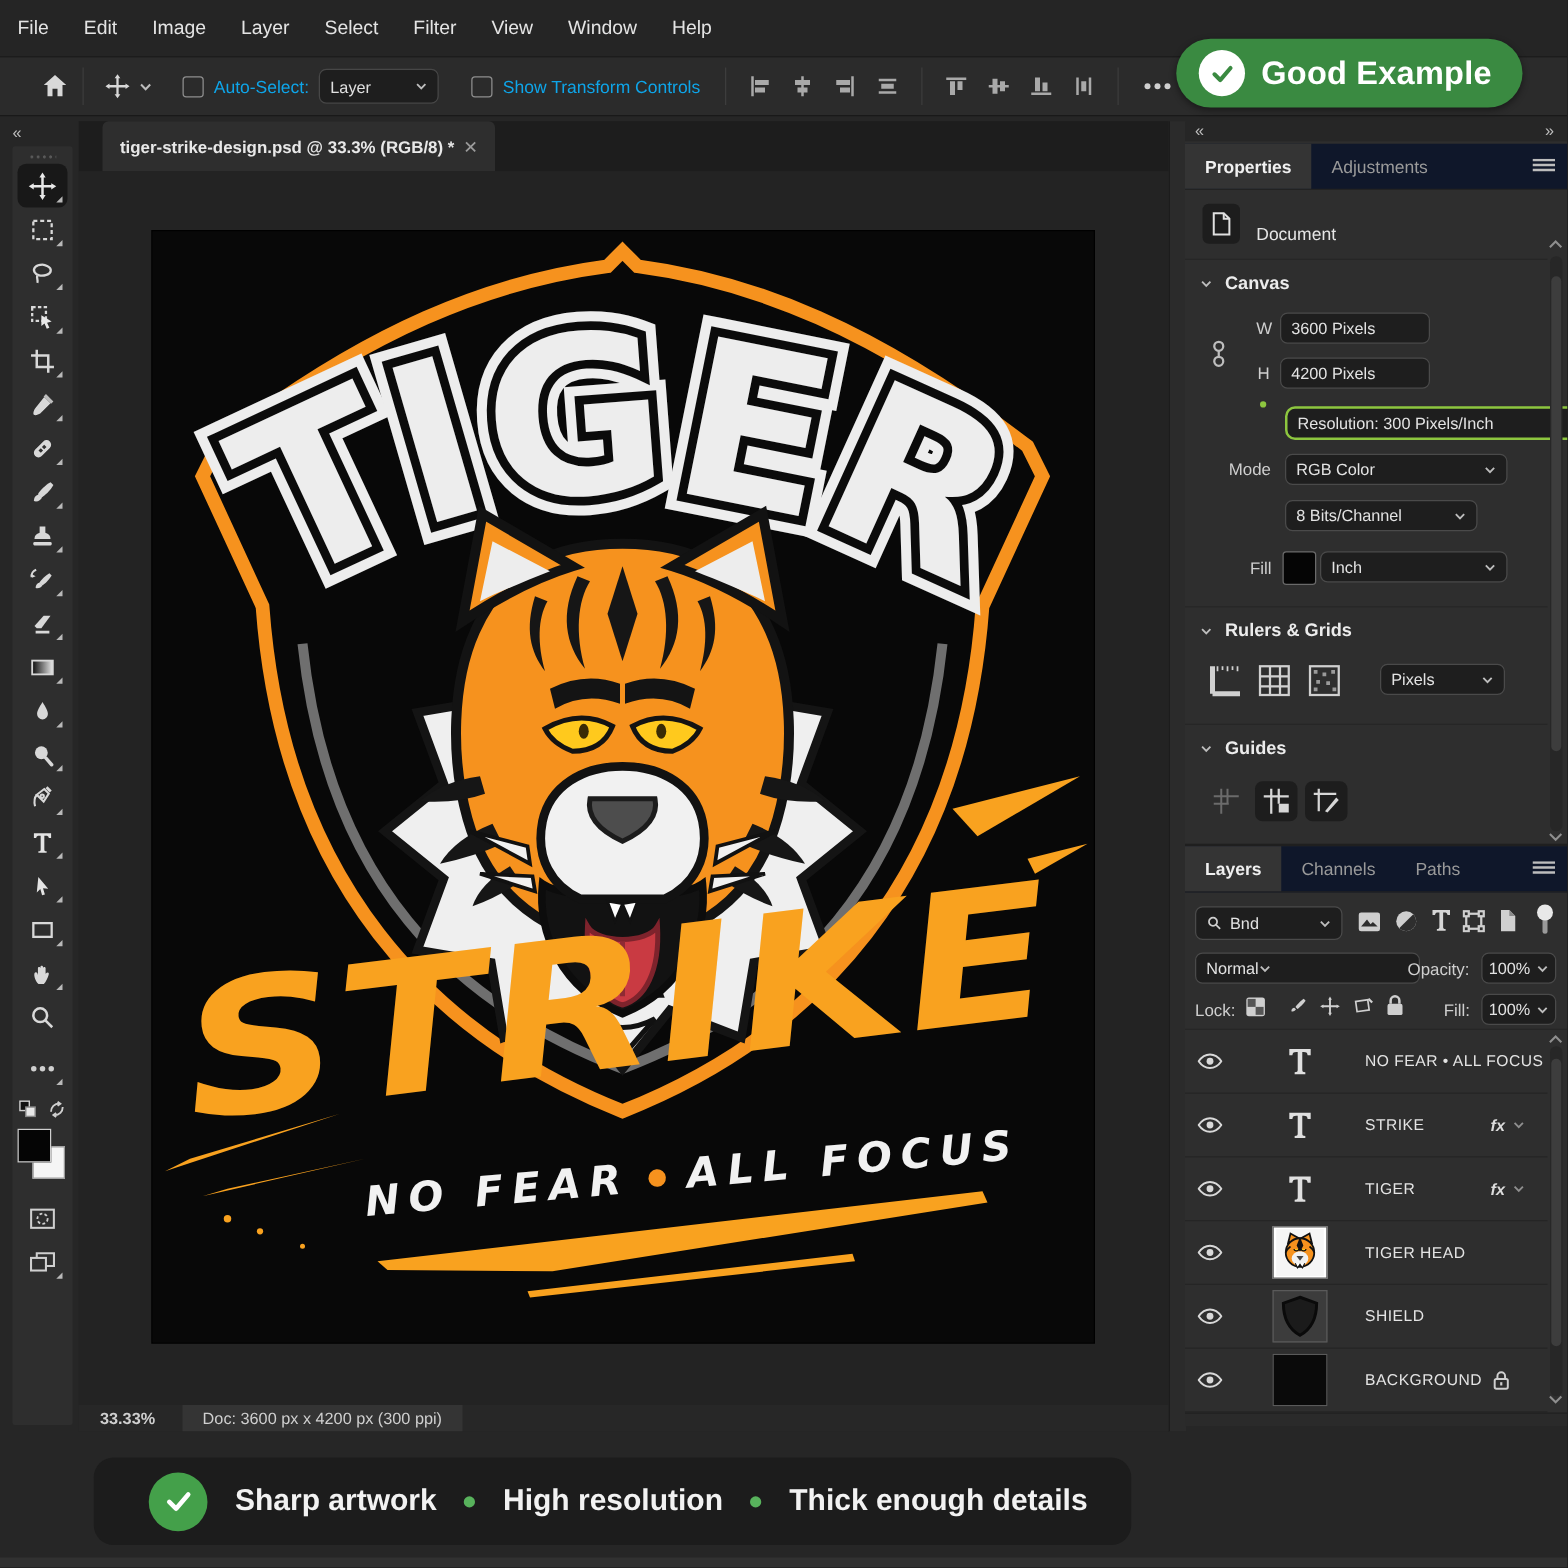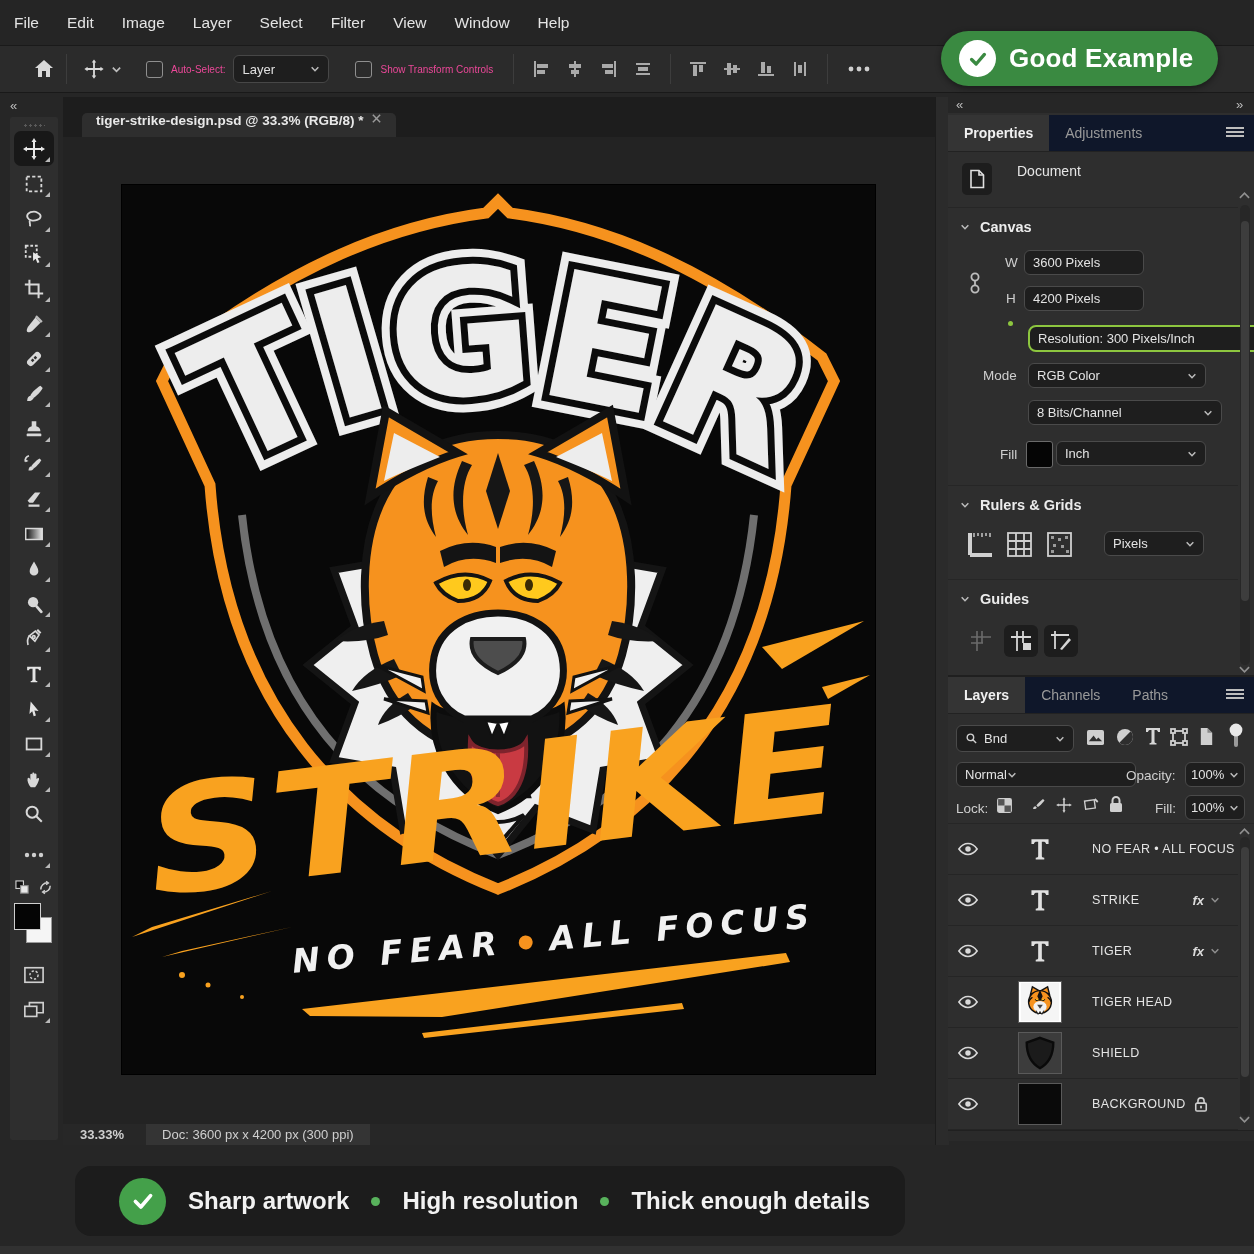--- a/index.html
+++ b/index.html
@@ -7,21 +7,21 @@
        font-family:"Liberation Sans",sans-serif;color:#dcdcdc;}
   .abs{position:absolute;}
   
   .menubar{position:absolute;left:0;top:0;width:1254px;height:45px;background:#252525;
            display:flex;align-items:center;border-bottom:1px solid #1a1a1a;}
   .menu-item{padding:0 14px;font-size:15.5px;color:#e4e4e4;cursor:default;}
   .optionsbar{position:absolute;left:0;top:46px;width:1254px;height:46px;background:#2b2b2b;
               display:flex;align-items:center;border-bottom:1px solid #191919;}
   .vsep{width:1px;height:30px;background:#3d3d3d;margin:0 10px;}
   .checkbox{width:15px;height:15px;border:1.5px solid #8f8f8f;border-radius:3px;background:transparent;}
-  .opt-label{font-size:10px;color:#ec4899;margin:0 8px 0 8px;}
+  .opt-label{font-size:14px;color:#0ea5e9;margin:0 8px 0 8px;}
   .dd{display:flex;align-items:center;justify-content:space-between;background:#1e1e1e;
       border:1px solid #474747;border-radius:6px;height:26px;padding:0 8px;font-size:13px;color:#e0e0e0;}
   .icon{display:inline-flex;align-items:center;justify-content:center;color:#cfcfcf;}
   .icon svg{display:block;}
   
   .badge{position:absolute;left:941px;top:31px;width:277px;height:55px;border-radius:28px;
          background:#3a8a41;display:flex;align-items:center;gap:13px;padding-left:18px;box-sizing:border-box;
          box-shadow:0 2px 6px rgba(0,0,0,.45);z-index:9;}
   .badge-circle{width:37px;height:37px;border-radius:50%;background:#ffffff;display:flex;align-items:center;justify-content:center;}
   .badge-text{font-size:26px;font-weight:bold;color:#ffffff;letter-spacing:.2px;}
@@ -30,22 +30,22 @@
   .toolbar{position:absolute;left:10px;top:117px;width:48px;height:1023px;background:#2e2e2e;
            display:flex;flex-direction:column;align-items:center;border-radius:2px;}
   .grip{width:22px;height:3px;margin:7px 0 4px 0;background:radial-gradient(circle,#5a5a5a 1px,transparent 1.4px);
         background-size:5px 3px;background-repeat:repeat-x;}
   .tool{position:relative;width:40px;height:35px;display:flex;align-items:center;justify-content:center;border-radius:7px;color:#d8d8d8;}
   .tool.active{background:#181818;}
   .tool .fly{position:absolute;right:4px;bottom:4px;width:0;height:0;
              border-bottom:5px solid #b9b9b9;border-left:5px solid transparent;}
   
   .tabbar{position:absolute;left:63px;top:97px;width:872px;height:40px;background:#1d1d1d;}
-  .doc-tab{position:absolute;left:19px;top:16px;height:40px;background:#2e2e2e;border-radius:5px 5px 0 0;
-           display:flex;align-items:flex-start;padding:0 14px;gap:8px;}
+  .doc-tab{position:absolute;left:19px;top:0;height:40px;background:#2e2e2e;border-radius:5px 5px 0 0;
+           display:flex;align-items:center;padding:0 14px;gap:8px;}
   .doc-tab-title{font-size:13.5px;font-weight:bold;color:#e8e8e8;}
   .canvas-area{position:absolute;left:63px;top:137px;width:872px;height:987px;background:#232323;}
   .artboard{position:absolute;left:59px;top:48px;width:753px;height:889px;background:#080808;box-shadow:0 0 0 1px #000;}
   .statusbar{position:absolute;left:63px;top:1124px;width:872px;height:21px;background:#272727;
              display:flex;align-items:center;font-size:13px;color:#cfcfcf;}
   .doc-box{background:#343434;height:21px;display:flex;align-items:center;padding:0 16px;margin-left:22px;}
   
   .rp{position:absolute;left:948px;top:97px;width:306px;height:1043px;background:#2e2e2e;}
   .rp-collapse{position:absolute;left:0;top:0;width:306px;height:16px;background:#262626;}
   .ptabs{position:absolute;left:0;display:flex;width:306px;height:36px;background:#0f172a;border-bottom:1px solid #222;}
@@ -494,21 +494,21 @@
       <div class="ptab">Adjustments</div>
       <span class="icon" style="position:absolute;right:10px;top:12px">
         <svg width="18" height="12" viewBox="0 0 18 12" fill="#bdbdbd">
             <rect y="0" width="18" height="2"></rect>
             <rect y="4" width="18" height="2"></rect>
             <rect y="8" width="18" height="2"></rect>
           </svg>
         </span>
     </div>
 
-    <div class="abs" style="left:14px;top:66px;display:flex;align-items:flex-start;gap:25px">
+    <div class="abs" style="left:14px;top:66px;display:flex;align-items:flex-end;gap:13px">
       <div style="width:30px;height:32px;background:#1d1d1d;border-radius:5px;display:flex;align-items:center;justify-content:center">
         <svg width="16" height="20" viewBox="0 0 16 20" fill="none" stroke="#e0e0e0" stroke-width="1.6">
             <path d="M2 1.5 H10 L14.5 6 V18.5 H2 Z"></path>
             <path d="M10 1.5 V6 H14.5"></path>
           </svg>
       </div>
       <span style="font-size:14px;color:#e6e6e6">Document</span>
     </div>
     <div class="divline" style="top:110px"></div>
 
@@ -537,21 +537,21 @@
       <span>Resolution: 300 Pixels/Inch</span>
       </div>
     <div class="abs" style="left:60px;top:224px;width:5px;height:5px;border-radius:50%;background:#8dc63f"></div>
     <span class="lab abs" style="left:35px;top:271px">Mode</span>
     <div class="field abs" style="left:80px;top:266px;width:178px;justify-content:space-between">
       <span>RGB Color</span>
       <svg width="10" height="10" viewBox="0 0 12 12">
           <path d="M2 4 L6 8 L10 4" fill="none" stroke="#bdbdbd" stroke-width="1.8"></path>
         </svg>
       </div>
-    <div class="field abs" style="left:80px;top:303px;width:194px;justify-content:space-between">
+    <div class="field abs" style="left:80px;top:303px;width:154px;justify-content:space-between">
       <span>8 Bits/Channel</span>
       <svg width="10" height="10" viewBox="0 0 12 12">
           <path d="M2 4 L6 8 L10 4" fill="none" stroke="#bdbdbd" stroke-width="1.8"></path>
         </svg>
       </div>
     <span class="lab abs" style="left:52px;top:350px">Fill</span>
     <div class="abs" style="left:78px;top:344px;width:25px;height:25px;background:#050505;border:1px solid #6a6a6a;border-radius:3px"></div>
     <div class="field abs" style="left:108px;top:344px;width:150px;justify-content:space-between">
       <span>Inch</span>
       <svg width="10" height="10" viewBox="0 0 12 12">

